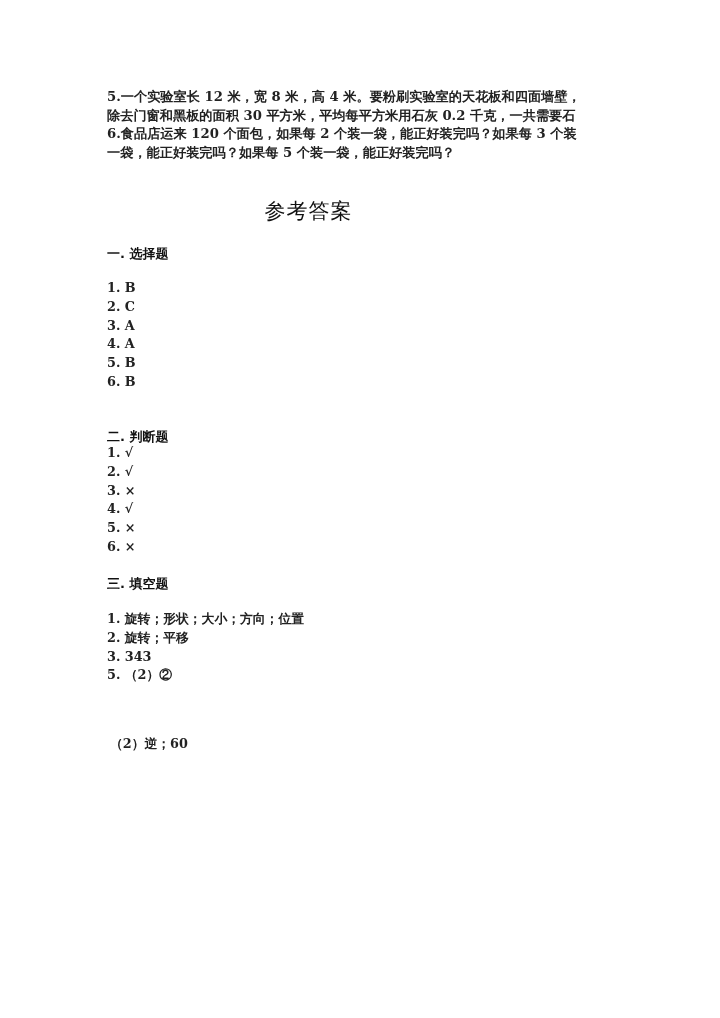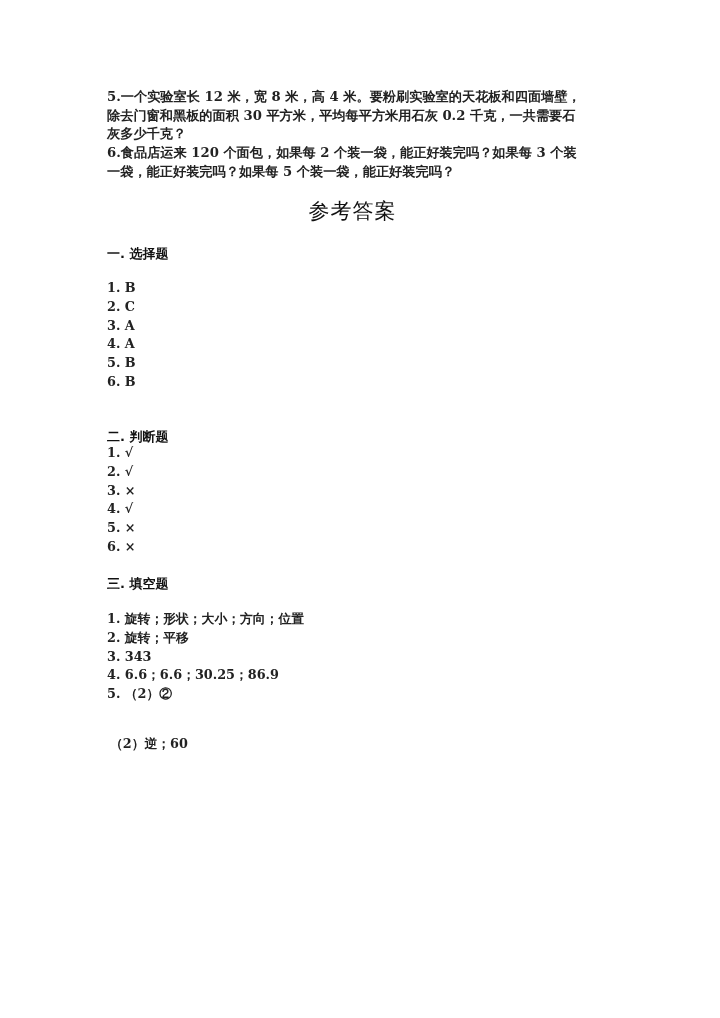--- a/index.html
+++ b/index.html
@@ -1,33 +1,32 @@
 <!DOCTYPE html>
 <html><head>
 <meta charset="utf-8">
 <style>
   html, body { margin: 0; padding: 0; background: #ffffff; }
   body { width: 720px; height: 1018px; position: relative; overflow: hidden;
          font-family: "DejaVu Serif", "Liberation Serif", serif; color: #222; }
   .page { position: absolute; left: 107px; top: 88px; width: 510px; }
   .line { font-size: 13.2px; line-height: 18.7px; white-space: nowrap; font-weight: bold; }
   .title { position: absolute; left: 0; width: 617px; top: 197px; text-align: center;
-           font-size: 21px; letter-spacing: 1px; color: #111; padding-left: 44px; }
+           font-size: 21px; letter-spacing: 1px; color: #111; }
   .section { position: absolute; left: 107px; font-size: 13px; font-weight: bold;
              font-family: "DejaVu Sans", "Liberation Sans", sans-serif; color: #111; text-align: right; }
   .list { position: absolute; left: 107px; }
   .list .line { font-size: 12.8px; line-height: 18.8px; }
 </style>
 </head>
 <body>
 
 <div class="page">
   <div class="line">5.一个实验室长 12 米，宽 8 米，高 4 米。要粉刷实验室的天花板和四面墙壁，</div>
   <div class="line">除去门窗和黑板的面积 30 平方米，平均每平方米用石灰 0.2 千克，一共需要石</div>
-  <div class="line">灰多少千克？</div>
   <div class="line">6.食品店运来 120 个面包，如果每 2 个装一袋，能正好装完吗？如果每 3 个装</div>
   <div class="line">一袋，能正好装完吗？如果每 5 个装一袋，能正好装完吗？</div>
 </div>
 
 <div class="title">参考答案</div>
 
 <div class="section" style="top:245px;">一. 选择题</div>
 <div class="list" style="top:279px;">
   <div class="line">1. B</div>
   <div class="line">2. C</div>
@@ -45,18 +44,17 @@
   <div class="line">4. √</div>
   <div class="line">5. ×</div>
   <div class="line">6. ×</div>
 </div>
 
 <div class="section" style="top:575px;">三. 填空题</div>
 <div class="list" style="top:610px;">
   <div class="line">1. 旋转；形状；大小；方向；位置</div>
   <div class="line">2. 旋转；平移</div>
   <div class="line">3. 343</div>
-  <div class="line">4. 6.6；6.6；30.25；86.9</div>
   <div class="line">5. （2）②</div>
 </div>
 <div class="list" style="top:735px; left:110px;">
   <div class="line">（2）逆；60</div>
 </div>
 
 </body></html>

